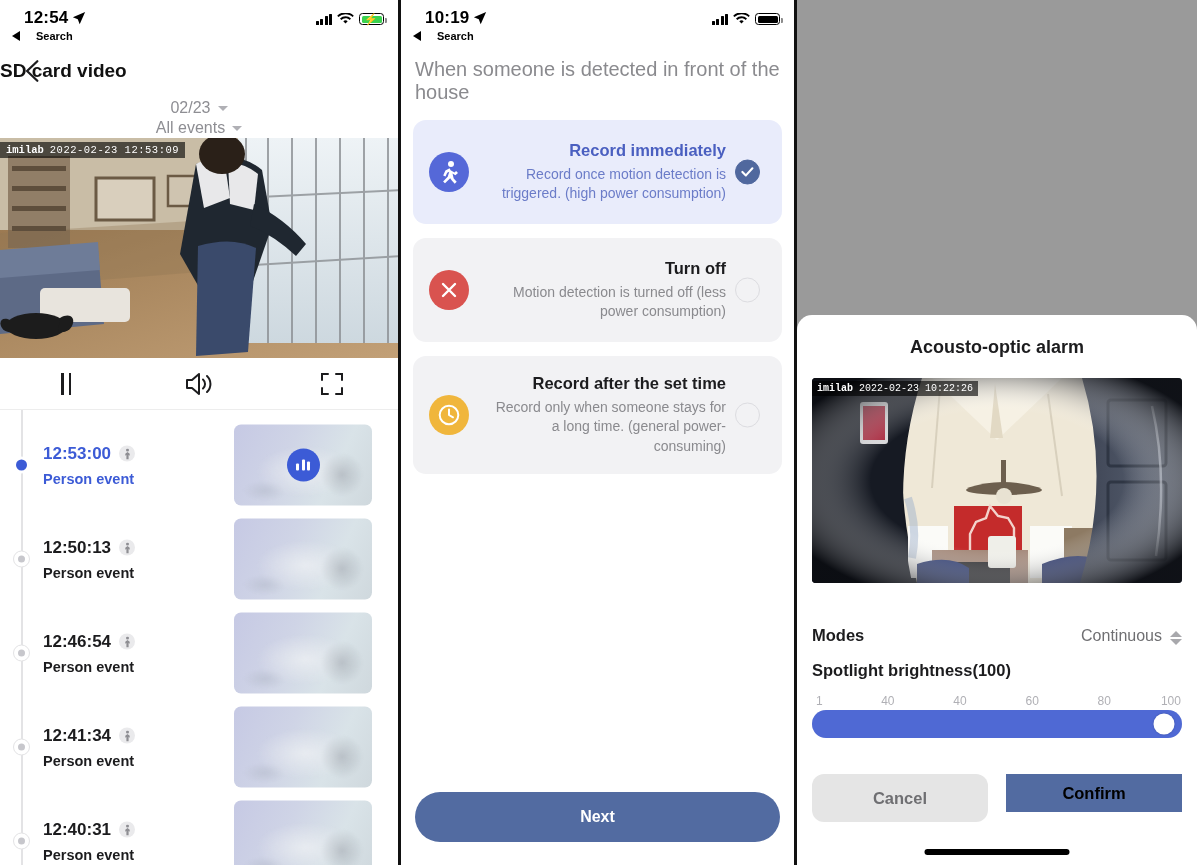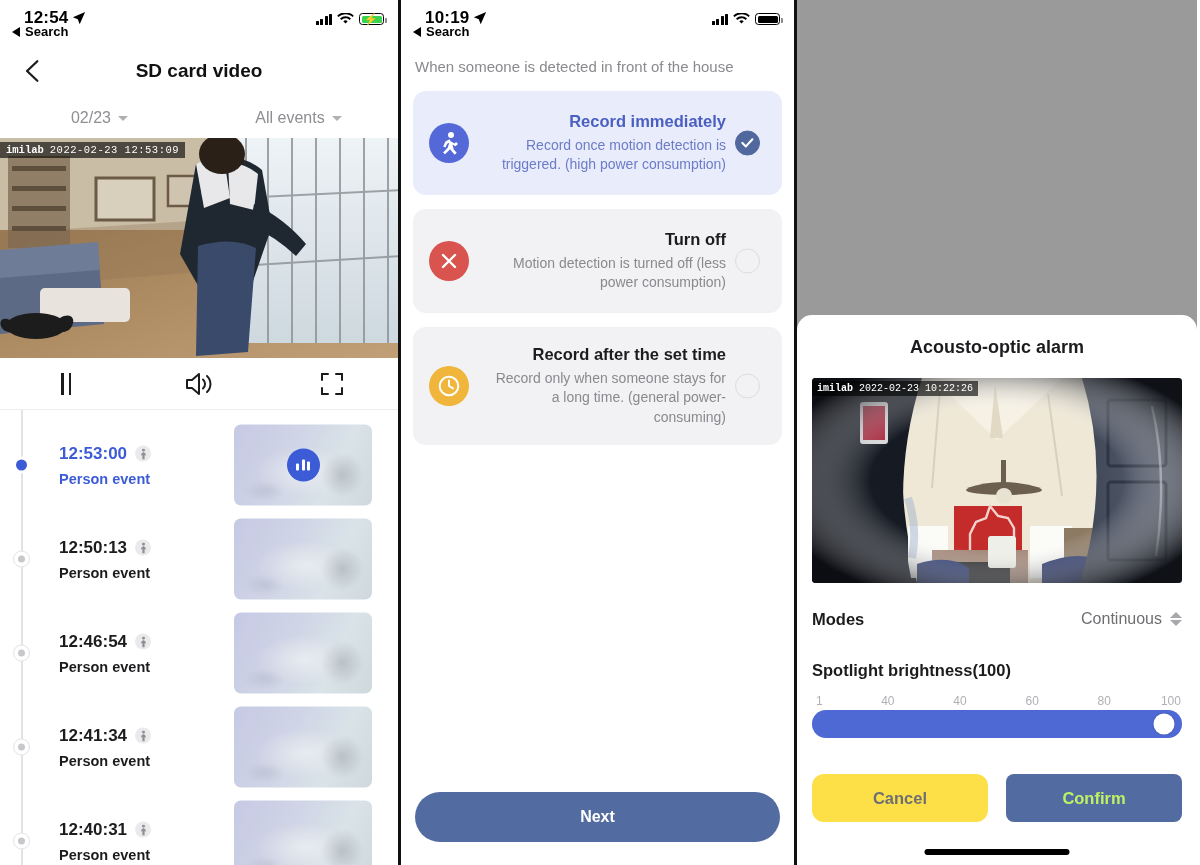--- a/index.html
+++ b/index.html
@@ -19,23 +19,23 @@
 
   
   .statusbar { height:44px; position:relative; }
   .sb-time {
     position:absolute; left:24px; top:8px;
     font-size:17px; font-weight:bold; color:#000;
     letter-spacing:.2px; display:flex; align-items:center; gap:4px;
   }
   .sb-loc { display:inline-block; }
   .sb-search {
-    position:absolute; left:12px; top:24px;
-    font-size:13px; font-weight:bold; color:#000;
-    display:flex; align-items:center; gap:4px;
+    position:absolute; left:12px; top:30px;
+    font-size:11px; font-weight:bold; color:#000;
+    display:flex; align-items:center; gap:15px;
   }
   .sb-right {
     position:absolute; right:14px; top:13px;
     display:flex; align-items:center; gap:5px;
   }
   .bars { display:flex; align-items:flex-end; gap:1.5px; height:11px; }
   .bars i { width:3px; background:#000; border-radius:.5px; display:block; }
   .bars i:nth-child(1){height:4px}
   .bars i:nth-child(2){height:6px}
   .bars i:nth-child(3){height:8.5px}
@@ -50,26 +50,26 @@
   .batt .bolt{position:absolute;left:50%;top:50%;transform:translate(-50%,-50%);
     font-size:11px;line-height:1;color:#000;}
 
   
   .navbar { position:relative; height:54px; }
   .nav-back {
     position:absolute; left:20px; top:50%; transform:translateY(-50%);
     width:26px; height:26px; cursor:pointer;
   }
   .nav-title {
-    text-align:center; font-size:19px; font-weight:bold; color:#111;
+    font-size:19px; font-weight:bold; color:#111;
     line-height:54px;
   }
 
   
-  .filters { display:flex; height:40px; align-items:center; }
+  .filters { display:flex; height:40px; align-items:center;flex-direction:column; }
   .filter {
     flex:1; display:flex; justify-content:center; align-items:center; gap:7px;
     font-size:16px; color:#8e8e93; cursor:pointer;
   }
   .caret-dn {
     width:0;height:0;border-left:5px solid transparent;border-right:5px solid transparent;
     border-top:5px solid #b0b0b5;
   }
   .video-wrap { position:relative; width:401px; height:220px; overflow:hidden; }
   .video-img { position:absolute; inset:0; }
@@ -93,21 +93,21 @@
   .tl-line { position:absolute; left:21px; top:0; bottom:0; width:1.5px; background:#e3e3e5; }
   .ev-row { position:relative; height:94px; display:flex; align-items:center; }
   .ev-dot {
     position:absolute; left:13px; top:50%; transform:translateY(-50%);
     width:17px;height:17px;border-radius:50%;background:#fff;
     border:1.5px solid #e3e3e5; display:flex;align-items:center;justify-content:center;
   }
   .ev-dot i { width:7px;height:7px;border-radius:50%;background:#c7c7cc;display:block; }
   .ev-row.active .ev-dot i { width:11px;height:11px;background:#3c5bd6; }
   .ev-row.active .ev-dot { border-color:#fff; }
-  .ev-text { position:absolute; left:59px; top:50%; transform:translateY(-50%); }
+  .ev-text { position:absolute; left:43px; top:50%; transform:translateY(-50%); }
   .ev-time {
     font-size:17px; font-weight:bold; color:#1c1c1e;
     display:flex; align-items:center; gap:8px; margin-bottom:7px;
   }
   .ev-row.active .ev-time { color:#3c5bd6; }
   .ev-badge {
     width:16px;height:16px;border-radius:50%;background:#eaeaec;
     display:flex;align-items:center;justify-content:center;
   }
   .ev-label { font-size:14.5px; color:#1c1c1e;font-weight:bold; }
@@ -127,21 +127,21 @@
   .play-badge {
     position:relative; width:33px;height:33px;border-radius:50%;background:#3c5bd6;
     display:flex;align-items:flex-end;justify-content:center;gap:2.5px;padding-bottom:11px;
   }
   .play-badge i{display:block;width:3px;background:#fff;border-radius:1px;}
   .play-badge i:nth-child(1){height:7px}
   .play-badge i:nth-child(2){height:11px}
   .play-badge i:nth-child(3){height:9px}
 
   
-  .mid-hint { font-size:15px; color:#8a8a8e; padding:14px 14px 0 14px; }
+  .mid-hint { font-size:20px; color:#8a8a8e; padding:14px 14px 0 14px; }
   .opt-list { padding:16px 12px 0 12px; display:flex; flex-direction:column; gap:14px;text-align:right; }
   .opt-card {
     border-radius:13px; background:#f2f2f4; padding:18px 16px;
     display:flex; align-items:center; gap:16px; cursor:pointer; position:relative;
     min-height:104px;
   }
   .opt-card.selected { background:#e9ecfb; }
   .opt-icon {
     width:40px;height:40px;border-radius:50%;flex:0 0 40px;
     display:flex;align-items:center;justify-content:center;color:#fff;
@@ -198,47 +198,47 @@
   }
   .sheet-title { text-align:center; font-size:18px; font-weight:bold; color:#1c1c1e; padding-top:22px; }
   .sheet-video {
     margin:20px 15px 0 15px; height:205px; border-radius:4px; overflow:hidden; position:relative;
   }
   .sheet-stamp {
     position:absolute; left:0; top:3px; height:15px; background:rgba(0,0,0,.62);
     color:#fff; font-family:"Liberation Mono", monospace; font-size:10px; line-height:15px;
     padding:0 5px; white-space:nowrap;
   }
-  .sheet-row { display:flex; align-items:center; padding:0 15px; height:52px; margin-top:10px; }
+  .sheet-row { display:flex; align-items:flex-end; padding:0 15px; height:52px; margin-top:10px; }
   .sheet-row .lbl { font-size:16.5px; font-weight:bold; color:#1c1c1e; flex:1; }
   .sheet-row .val { font-size:16px; color:#6f6f72; margin-right:8px; }
   .updown { display:flex; flex-direction:column; gap:2px; align-items:center; }
   .updown .u { width:0;height:0;border-left:6px solid transparent;border-right:6px solid transparent;
                border-bottom:6px solid #a8a8ac; }
   .updown .d { width:0;height:0;border-left:6px solid transparent;border-right:6px solid transparent;
                border-top:6px solid #a8a8ac; }
   .bright-lbl { padding:16px 15px 0 15px; font-size:16.5px; font-weight:bold; color:#1c1c1e; }
   .slider-wrap { padding:0 15px; margin-top:14px; position:relative; }
   .ticks { position:relative; height:16px; }
   .ticks span { position:absolute; font-size:12px; color:#b0b0b5; transform:translateX(-50%); }
   .track { height:28px; border-radius:14px; background:#e9e9ec; position:relative; overflow:visible; }
   .track .fill { position:absolute; left:0; top:0; bottom:0; border-radius:14px; background:#4f69d4; }
   .track .knob {
     position:absolute; top:50%; transform:translate(-50%,-50%);
     width:21px;height:21px;border-radius:50%;background:#fff;
     box-shadow:0 0 2px rgba(0,0,0,.25);
   }
   .sheet-btns { position:absolute; left:15px; right:15px; bottom:43px; display:flex; gap:18px; }
   .btn-ghost {
-    flex:1; height:48px; border-radius:12px; background:#fde047; color:#6f6f72;
+    flex:1; height:48px; border-radius:12px; background:#e5e5e5; color:#6f6f72;
     font-size:16.5px; font-weight:bold; display:flex;align-items:center;justify-content:center;
     cursor:pointer; border:none;
   }
   .btn-conf {
-    flex:1; height:48px; border-radius:8px; background:#526ba1; color:#bef264;
+    flex:1; height:38px; border-radius:0; background:#526ba1; color:#000000;
     font-size:16.5px; font-weight:bold; display:flex;align-items:center;justify-content:center;
     cursor:pointer; border:none;
   }
   .home-ind {
     position:absolute; left:50%; transform:translateX(-50%); bottom:10px;
     width:145px; height:6px; border-radius:3px; background:#000;
   }
 </style>
 </head>
 <body>

